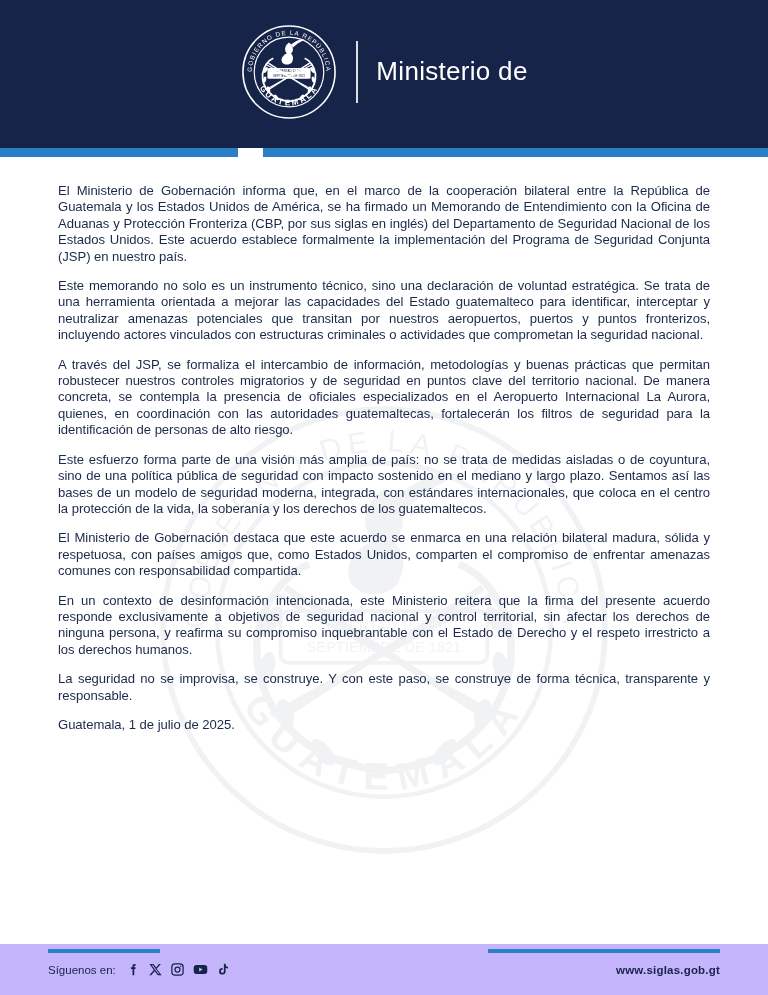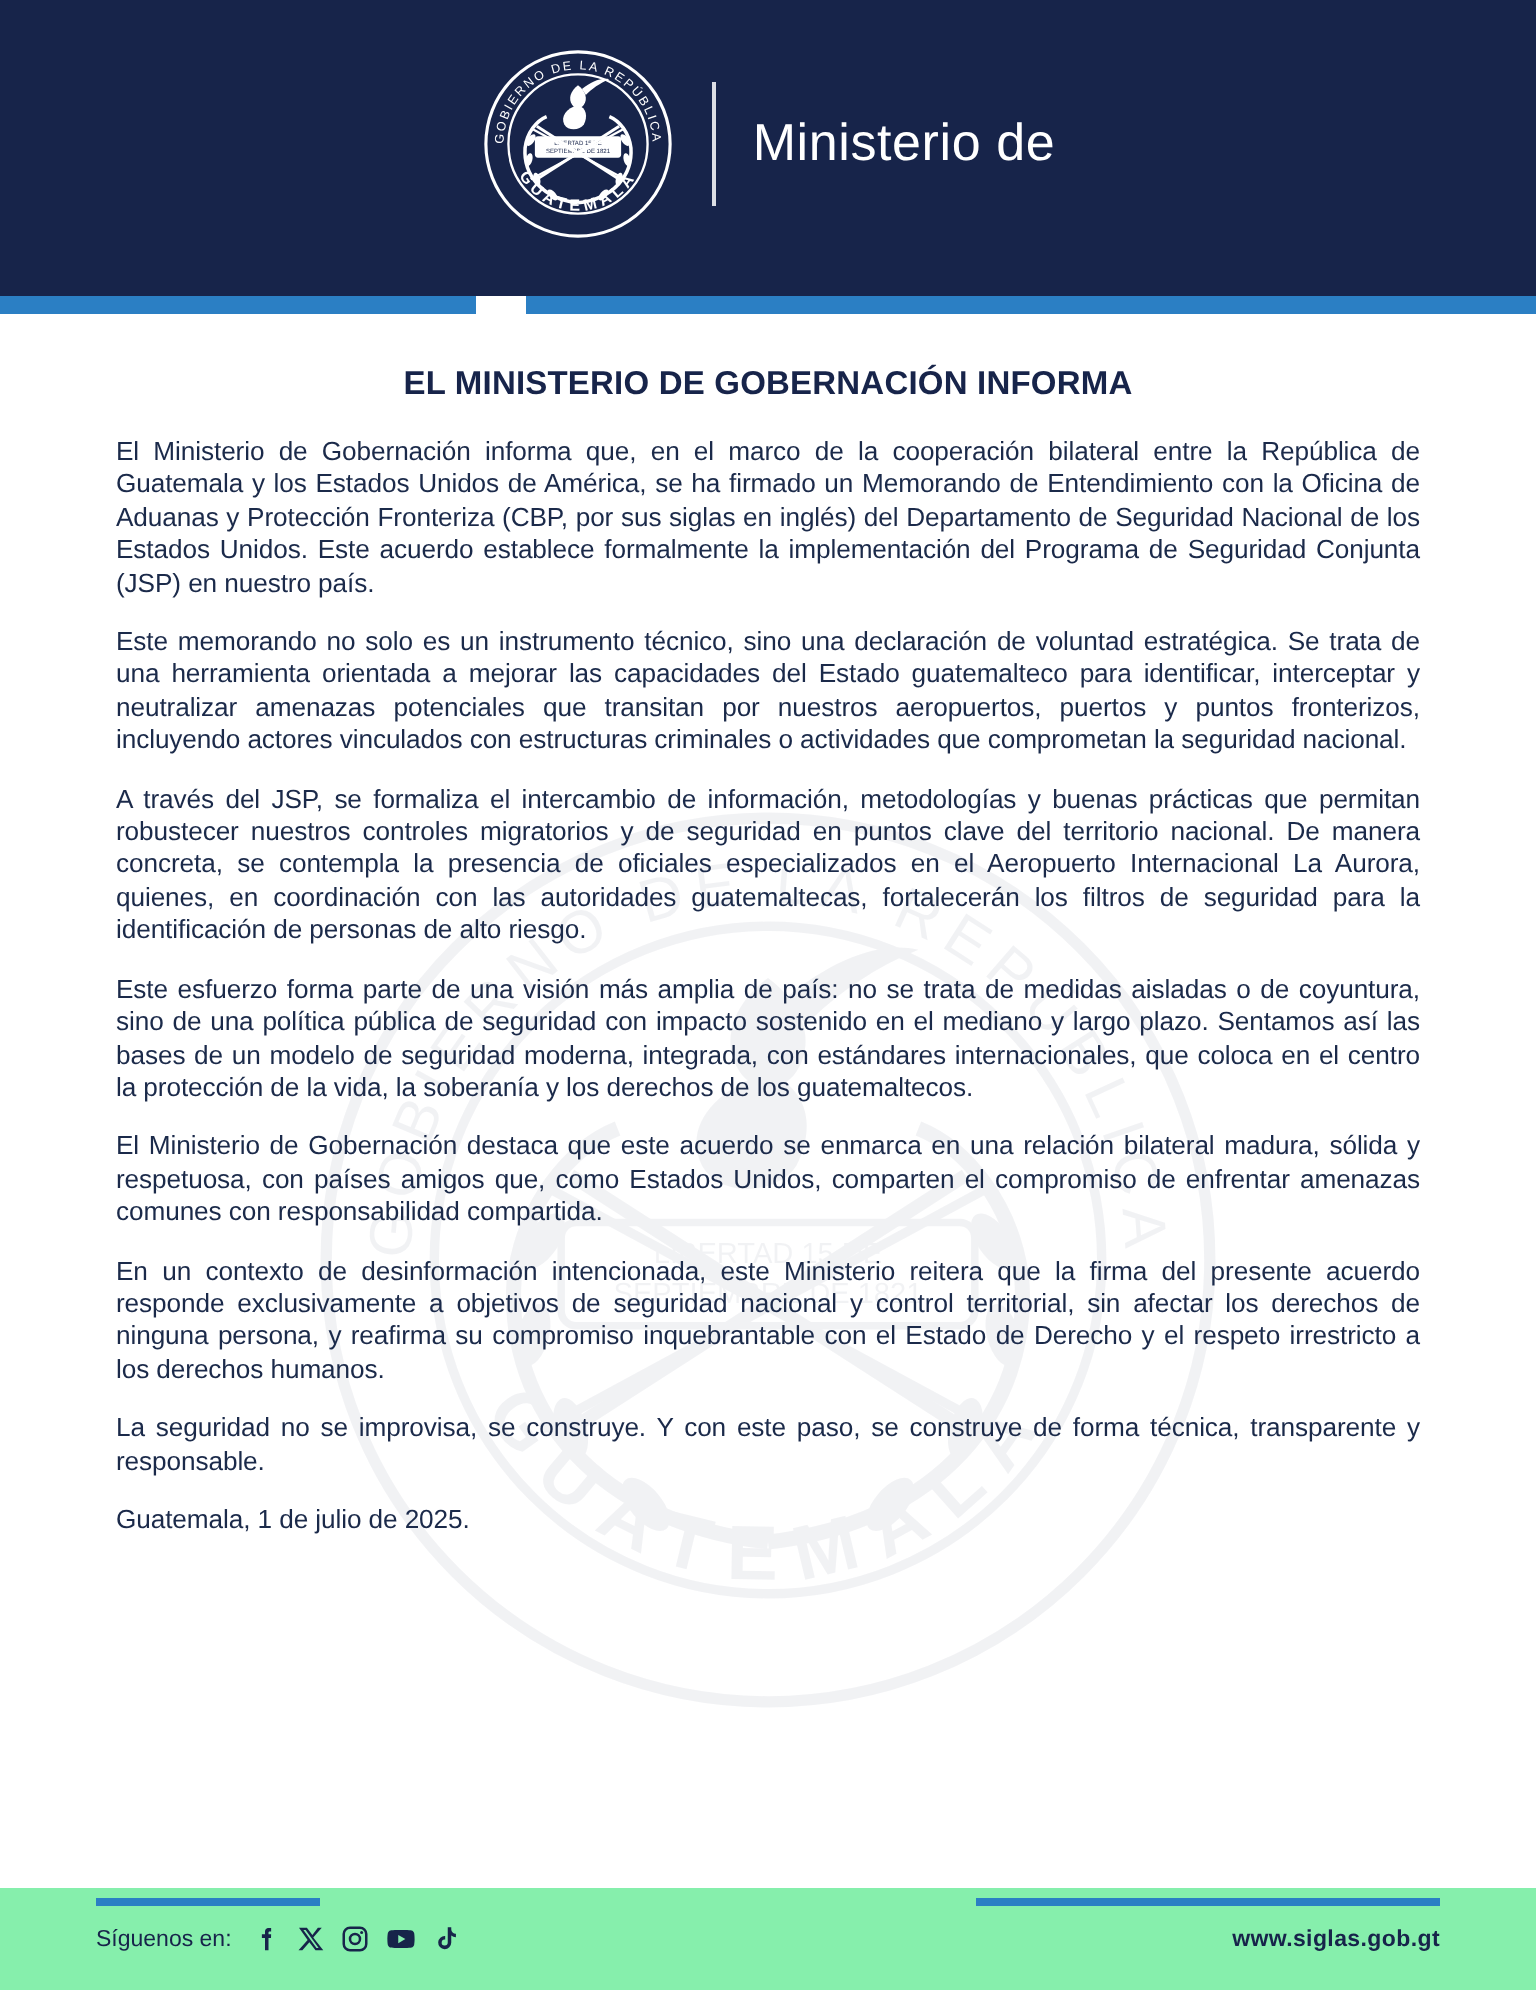--- a/index.html
+++ b/index.html
@@ -117,21 +117,21 @@
   }
   p.para:last-child { margin-bottom: 16px; }
 
   
   .footer {
     position: absolute;
     left: 0;
     bottom: 0;
     width: 100%;
     z-index: 3;
-    background: #86efac;
+    background: #c4b5fd;
   }
   .footer-rules {
     display: flex;
     align-items: center;
     padding: 0 48px;
     height: 14px;
   }
   .rule {
     height: 4px;
     background: #2b7fc4;
@@ -266,21 +266,20 @@
       <ellipse cx="37" cy="76" rx="3.4" ry="1.7" transform="rotate(-130 37 76)"></ellipse>
       <ellipse cx="74" cy="48" rx="3.4" ry="1.7" transform="rotate(55 74 48)"></ellipse>
       <ellipse cx="75" cy="58" rx="3.4" ry="1.7" transform="rotate(75 75 58)"></ellipse>
       <ellipse cx="71" cy="68" rx="3.4" ry="1.7" transform="rotate(105 71 68)"></ellipse>
       <ellipse cx="63" cy="76" rx="3.4" ry="1.7" transform="rotate(130 63 76)"></ellipse>
     </g>
   </svg>
 </div>
 
 <div class="content">
-  <div class="doc-title">EL MINISTERIO DE GOBERNACIÓN INFORMA</div>
 
   <p class="para">El Ministerio de Gobernación informa que, en el marco de la cooperación bilateral entre la República de Guatemala y los Estados Unidos de América, se ha firmado un Memorando de Entendimiento con la Oficina de Aduanas y Protección Fronteriza (CBP, por sus siglas en inglés) del Departamento de Seguridad Nacional de los Estados Unidos. Este acuerdo establece formalmente la implementación del Programa de Seguridad Conjunta (JSP) en nuestro país.</p>
   <p class="para">Este memorando no solo es un instrumento técnico, sino una declaración de voluntad estratégica. Se trata de una herramienta orientada a mejorar las capacidades del Estado guatemalteco para identificar, interceptar y neutralizar amenazas potenciales que transitan por nuestros aeropuertos, puertos y puntos fronterizos, incluyendo actores vinculados con estructuras criminales o actividades que comprometan la seguridad nacional.</p>
   <p class="para">A través del JSP, se formaliza el intercambio de información, metodologías y buenas prácticas que permitan robustecer nuestros controles migratorios y de seguridad en puntos clave del territorio nacional. De manera concreta, se contempla la presencia de oficiales especializados en el Aeropuerto Internacional La Aurora, quienes, en coordinación con las autoridades guatemaltecas, fortalecerán los filtros de seguridad para la identificación de personas de alto riesgo.</p>
   <p class="para">Este esfuerzo forma parte de una visión más amplia de país: no se trata de medidas aisladas o de coyuntura, sino de una política pública de seguridad con impacto sostenido en el mediano y largo plazo. Sentamos así las bases de un modelo de seguridad moderna, integrada, con estándares internacionales, que coloca en el centro la protección de la vida, la soberanía y los derechos de los guatemaltecos.</p>
   <p class="para">El Ministerio de Gobernación destaca que este acuerdo se enmarca en una relación bilateral madura, sólida y respetuosa, con países amigos que, como Estados Unidos, comparten el compromiso de enfrentar amenazas comunes con responsabilidad compartida.</p>
   <p class="para">En un contexto de desinformación intencionada, este Ministerio reitera que la firma del presente acuerdo responde exclusivamente a objetivos de seguridad nacional y control territorial, sin afectar los derechos de ninguna persona, y reafirma su compromiso inquebrantable con el Estado de Derecho y el respeto irrestricto a los derechos humanos.</p>
   <p class="para">La seguridad no se improvisa, se construye. Y con este paso, se construye de forma técnica, transparente y responsable.</p>
   <p class="para">Guatemala, 1 de julio de 2025.</p>
 </div>

